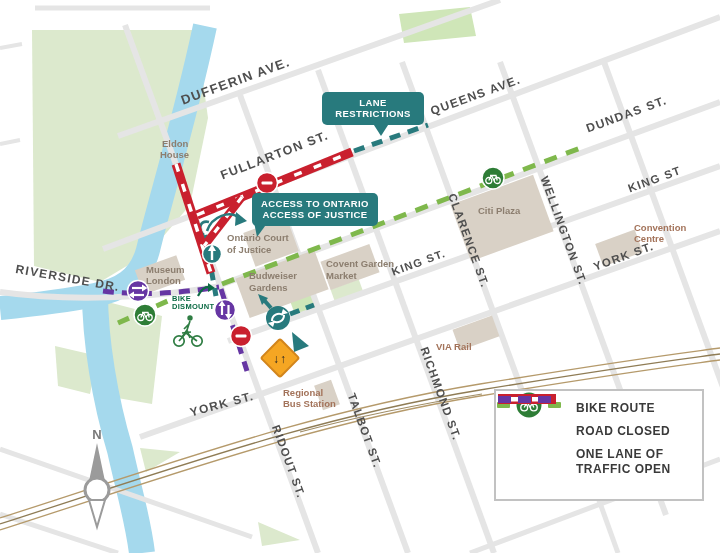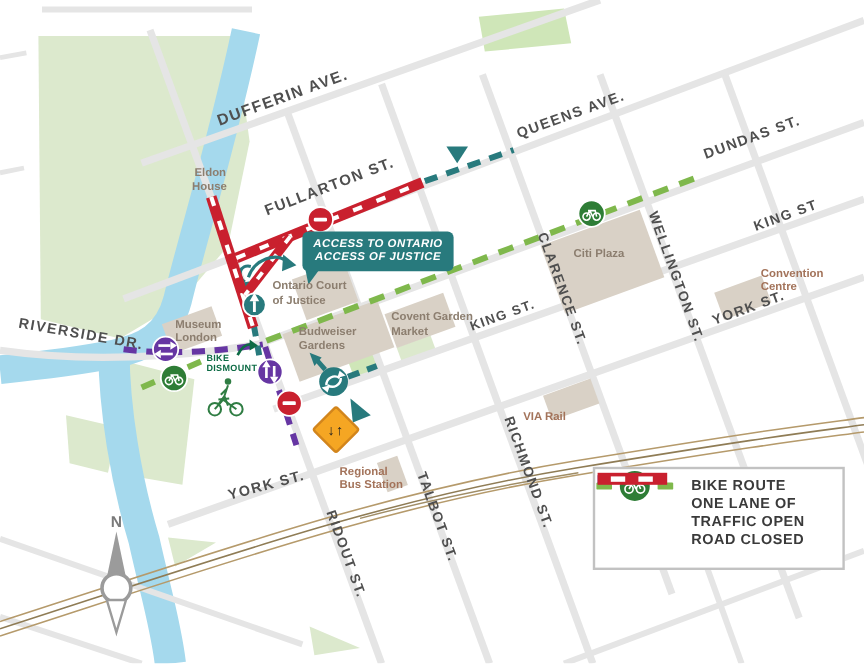--- a/index.html
+++ b/index.html
@@ -8,21 +8,21 @@
   .stage svg{position:absolute;left:0;top:0;}
   .street-label{fill:#4f4f4f;font-weight:bold;letter-spacing:1.3px;}
   .place-label{fill:#8c7e6f;font-weight:bold;font-size:9.5px;}
   .place-label-brown{fill:#a3735a;font-weight:bold;font-size:9.5px;}
   .dismount-label{fill:#0d6b45;font-weight:bold;font-size:7.5px;letter-spacing:.3px;}
   .callout{position:absolute;background:#287a7d;color:#fff;font-weight:bold;
            border-radius:5px;line-height:1.2;padding:5px 7px;font-size:9.5px;
            letter-spacing:.4px;z-index:3;}
   .callout span{display:block;}
   .callout.center{text-align:center;}
-  .legend{position:absolute;left:494px;top:389px;width:210px;height:86px;background:#fff;
+  .legend{position:absolute;left:494px;top:389px;width:210px;height:112px;background:#fff;
           border:2px solid #c2c2c2;z-index:3;display:flex;flex-direction:column;
           justify-content:space-around;padding:6px 4px 18px 10px;box-sizing:border-box;}
   .lrow{display:flex;align-items:center;}
   .lswatch{width:70px;flex:0 0 70px;}
   .llabel{font-size:12px;font-weight:bold;color:#3a3a3a;letter-spacing:.5px;
           line-height:1.25;max-width:122px;}
 </style>
 </head>
 <body>
 
@@ -230,22 +230,26 @@
     <text class="place-label"><tspan x="249" y="279">Budweiser</tspan><tspan x="249" y="291">Gardens</tspan></text>
     <text class="place-label"><tspan x="326" y="267">Covent Garden</tspan><tspan x="326" y="279">Market</tspan></text>
     <text class="place-label" x="478" y="214">Citi Plaza</text>
     <text class="place-label-brown"><tspan x="634" y="231">Convention</tspan><tspan x="634" y="242">Centre</tspan></text>
     <text class="place-label-brown" x="436" y="350">VIA Rail</text>
     <text class="place-label-brown"><tspan x="283" y="396">Regional</tspan><tspan x="283" y="407">Bus Station</tspan></text>
     <text class="dismount-label"><tspan x="172" y="301">BIKE</tspan><tspan x="172" y="309">DISMOUNT</tspan></text>
   </g>
 </svg>
 
-
-<div class="callout center" style="left:252px;top:193px;width:112px;font-style:italic;">
+<div class="callout center" style="left:322px;top:92px;width:88px;">
+  <span>LANE</span>
+  <span>RESTRICTIONS</span>
+</div>
+
+<div class="callout center" style="left:252px;top:193px;width:112px;">
   <span>ACCESS TO ONTARIO</span>
   <span>ACCESS OF JUSTICE</span>
 </div>
 
 
 <div class="legend">
   <div class="lrow">
     <div class="lswatch">
       <svg width="66" height="28">
         <rect x="1" y="11" width="13" height="6" rx="1" fill="#7fb84c"></rect>
@@ -256,32 +260,32 @@
               <circle cx="37.8" cy="16.5" r="3.4"></circle>
           <path d="M28.2,16.5 L31.2,10.9 L35.6,10.9 L37.8,16.5 M31.2,10.9 L34,16.5 M29.5,10.9 L32.8,10.9"></path>
         </g>
       </svg>
     </div>
     <div class="llabel">BIKE ROUTE</div>
   </div>
   <div class="lrow">
     <div class="lswatch">
       <svg width="66" height="16">
+        <rect x="2" y="3" width="58" height="10" fill="#c9202e"></rect>
+        <rect x="13" y="6" width="12" height="4.5" fill="#fff"></rect>
+        <rect x="36" y="6" width="12" height="4.5" fill="#fff"></rect>
+      </svg>
+    </div>
+    <div class="llabel">ROAD CLOSED</div>
+  </div>
+  <div class="lrow">
+    <div class="lswatch">
+      <svg width="66" height="16">
         <rect x="2" y="5" width="13" height="7" fill="#6636a3"></rect>
         <rect x="22" y="5" width="13" height="7" fill="#6636a3"></rect>
         <rect x="42" y="5" width="13" height="7" fill="#6636a3"></rect>
       </svg>
     </div>
     <div class="llabel">ONE LANE OF TRAFFIC OPEN</div>
   </div>
-  <div class="lrow">
-    <div class="lswatch">
-      <svg width="66" height="16">
-        <rect x="2" y="3" width="58" height="10" fill="#c9202e"></rect>
-        <rect x="13" y="6" width="12" height="4.5" fill="#fff"></rect>
-        <rect x="36" y="6" width="12" height="4.5" fill="#fff"></rect>
-      </svg>
-    </div>
-    <div class="llabel">ROAD CLOSED</div>
-  </div>
 </div>
 
 </div>
 
 </body></html>

